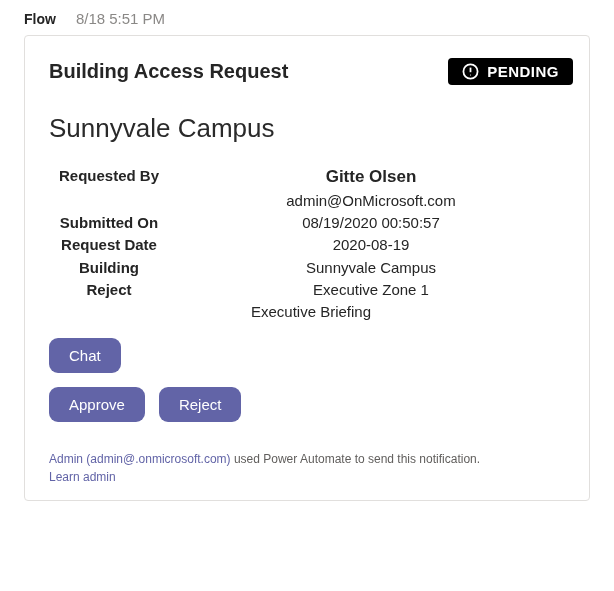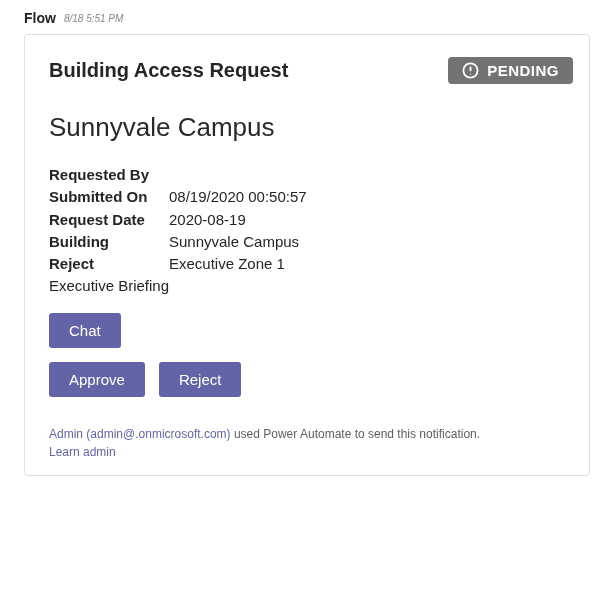--- a/index.html
+++ b/index.html
@@ -5,85 +5,84 @@
     * { box-sizing: border-box; margin: 0; padding: 0; }
     body {
       font-family: "Segoe UI", -apple-system, BlinkMacSystemFont, sans-serif;
       background: #ffffff;
       padding: 10px 0 0 0;
       width: 614px;
       color: #242424;
     }
     .message-header {
       display: flex;
-      align-items: center;
-      gap: 8px;
+      align-items: flex-end;
+      gap: 20px;
       padding: 0 0 8px 24px;
       font-size: 14px;
     }
     .sender {
       font-weight: 600;
       color: #242424;
     }
     .timestamp {
       color: #8a8886;
-      font-size: 10px;
-      font-style: italic;
+      font-size: 15px;
     }
     .card {
       margin: 0 24px 20px 24px;
       border: 1px solid #e1dfdd;
       border-radius: 4px;
       padding: 22px 16px 14px 24px;
       background: #ffffff;
     }
     .card-top {
       display: flex;
       align-items: center;
       justify-content: space-between;
       margin-bottom: 28px;
     }
     .card-title {
       font-size: 20px;
       font-weight: 700;
       color: #252525;
     }
     .status-badge {
-      background: #737373;
+      background: #000000;
       color: #ffffff;
       font-weight: 700;
       font-size: 15px;
       padding: 5px 14px;
       border-radius: 4px;
       display: inline-flex;
       align-items: center;
       gap: 8px;
       letter-spacing: 0.5px;
     }
     .status-badge svg { display: block; }
     .location-title {
       font-size: 26px;
       font-weight: 400;
       color: #2a2a2a;
       margin-bottom: 22px;
     }
-    .details { font-size: 15px; color: #252525; }
+    .details { font-size: 15px; color: #252525; text-align: center; }
     .row { display: flex; align-items: flex-start; margin-bottom: 2px; }
     .label { width: 120px; font-weight: 600; line-height: 1.35; }
     .value { flex: 1; line-height: 1.35; }
     .requester-name { font-weight: 700; font-size: 17px; margin-bottom: 2px; }
     .requester-email { font-size: 15px; }
 
     .btn {
       background: #6264A7;
       color: #ffffff;
       border: none;
       padding: 9px 20px;
       font-size: 15px;
-      border-radius: 3px;
+      border-radius: 9px;
       cursor: pointer;
       font-family: inherit;
     }
     .btn-row { display: flex; gap: 14px; }
     .btn-chat-row { margin-top: 16px; margin-bottom: 14px; }
 
     .footer {
       font-size: 12px;
       color: #605e5c;
       margin-top: 28px;
@@ -112,20 +111,24 @@
       </span>
       <span>PENDING</span>
     </div>
   </div>
 
   <div class="location-title">Sunnyvale Campus</div>
 
   <div class="details">
     <div class="row">
       <div class="label">Requested By</div>
+      <div class="value">
+        <div class="requester-name">Gitte Olsen</div>
+        <div class="requester-email">admin@OnMicrosoft.com</div>
+      </div>
     </div>
     <div class="row">
       <div class="label">Submitted On</div>
       <div class="value">08/19/2020 00:50:57</div>
     </div>
     <div class="row">
       <div class="label">Request Date</div>
       <div class="value">2020-08-19</div>
     </div>
     <div class="row">

